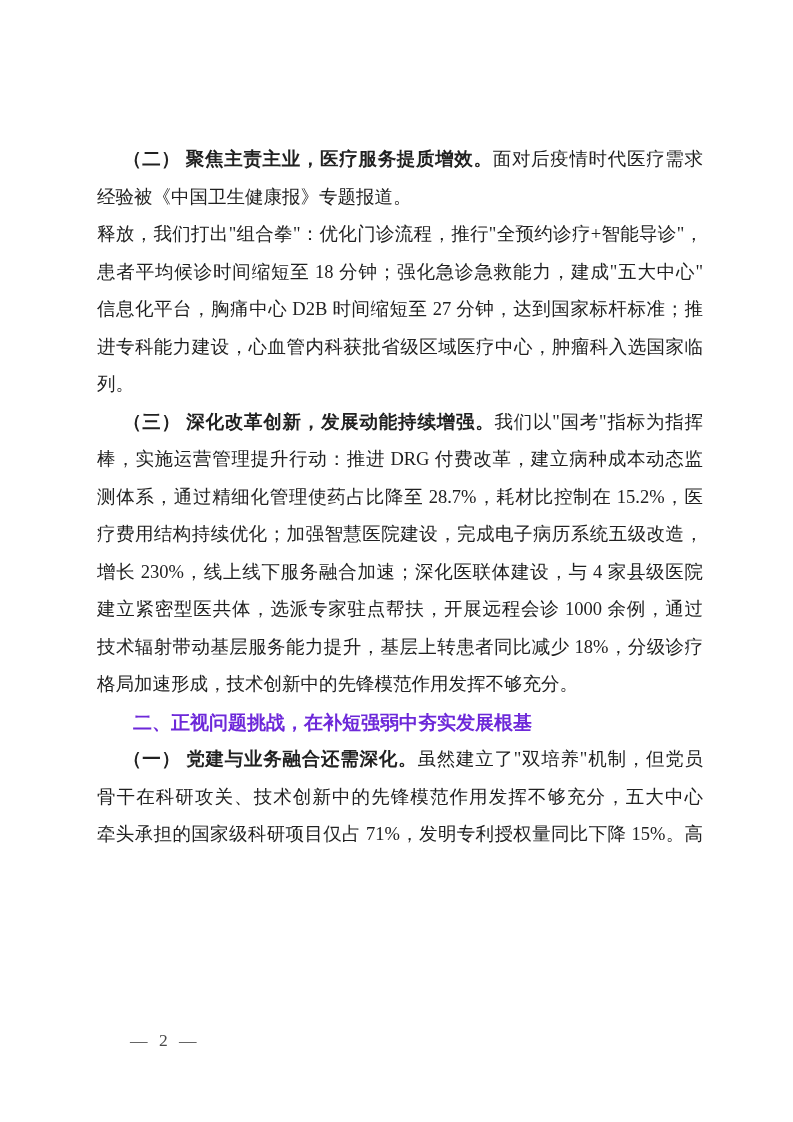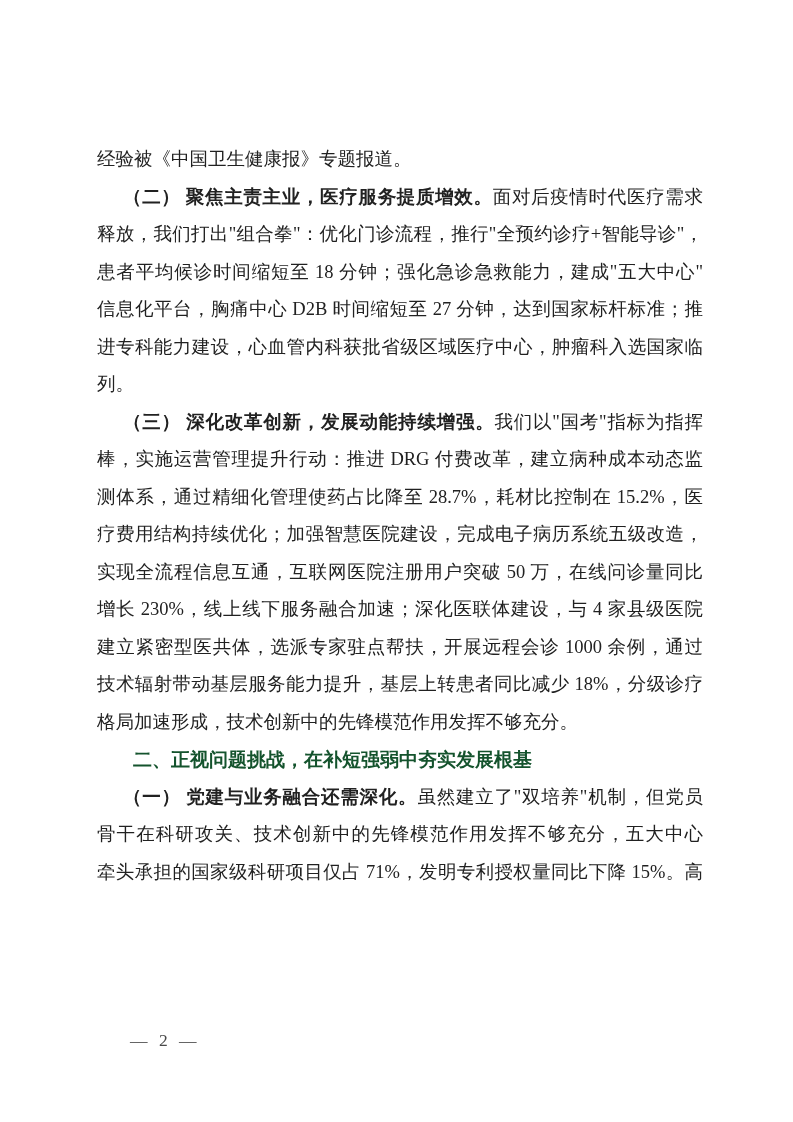--- a/index.html
+++ b/index.html
@@ -37,21 +37,21 @@
     text-align-last: left;
   }
   .line.indent {
     text-indent: 26px;
   }
   .line.heading {
     font-family: Liberation Serif, serif;
     font-weight: 700;
     font-size: 19px;
     text-indent: 36px;
-    color: #14532d;
+    color: #6d28d9;
   }
   .bold {
     font-weight: 700;
   }
   .footer {
     position: absolute;
     left: 130px;
     top: 1028px;
     font-size: 17.5px;
     line-height: 24px;
@@ -59,32 +59,31 @@
     word-spacing: 5px;
     letter-spacing: 1px;
     font-family: "Liberation Serif", "DejaVu Serif", serif;
   }
 </style>
 </head>
 <body>
 
 <div class="page">
   <div class="doc-body">
+      <div class="line indent"><span class="bold">（二） 聚焦主责主业，医疗服务提质增效。</span><span>面对后疫情时代医疗需求</span></div>
       <div class="line nojust"><span>经验被《中国卫生健康报》专题报道。</span></div>
-      <div class="line indent"><span class="bold">（二） 聚焦主责主业，医疗服务提质增效。</span><span>面对后疫情时代医疗需求</span></div>
       <div class="line"><span>释放，我们打出"组合拳"：优化门诊流程，推行"全预约诊疗+智能导诊"，</span></div>
       <div class="line"><span>患者平均候诊时间缩短至 18 分钟；强化急诊急救能力，建成"五大中心"</span></div>
       <div class="line"><span>信息化平台，胸痛中心 D2B 时间缩短至 27 分钟，达到国家标杆标准；推</span></div>
       <div class="line"><span>进专科能力建设，心血管内科获批省级区域医疗中心，肿瘤科入选国家临</span></div>
       <div class="line nojust"><span>列。</span></div>
       <div class="line indent"><span class="bold">（三） 深化改革创新，发展动能持续增强。</span><span>我们以"国考"指标为指挥</span></div>
       <div class="line"><span>棒，实施运营管理提升行动：推进 DRG 付费改革，建立病种成本动态监</span></div>
       <div class="line"><span>测体系，通过精细化管理使药占比降至 28.7%，耗材比控制在 15.2%，医</span></div>
       <div class="line"><span>疗费用结构持续优化；加强智慧医院建设，完成电子病历系统五级改造，</span></div>
-      <div class="line"><span>实现全流程信息互通，互联网医院注册用户突破 50 万，在线问诊量同比</span></div>
       <div class="line"><span>增长 230%，线上线下服务融合加速；深化医联体建设，与 4 家县级医院</span></div>
       <div class="line"><span>建立紧密型医共体，选派专家驻点帮扶，开展远程会诊 1000 余例，通过</span></div>
       <div class="line"><span>技术辐射带动基层服务能力提升，基层上转患者同比减少 18%，分级诊疗</span></div>
       <div class="line nojust"><span>格局加速形成，技术创新中的先锋模范作用发挥不够充分。</span></div>
       <div class="line heading indent nojust"><span class="bold">二、正视问题挑战，在补短强弱中夯实发展根基</span></div>
       <div class="line indent"><span class="bold">（一） 党建与业务融合还需深化。</span><span>虽然建立了"双培养"机制，但党员</span></div>
       <div class="line"><span>骨干在科研攻关、技术创新中的先锋模范作用发挥不够充分，五大中心</span></div>
       <div class="line"><span>牵头承担的国家级科研项目仅占 71%，发明专利授权量同比下降 15%。高</span></div>
     </div>
   <div class="footer">— 2 —</div>

